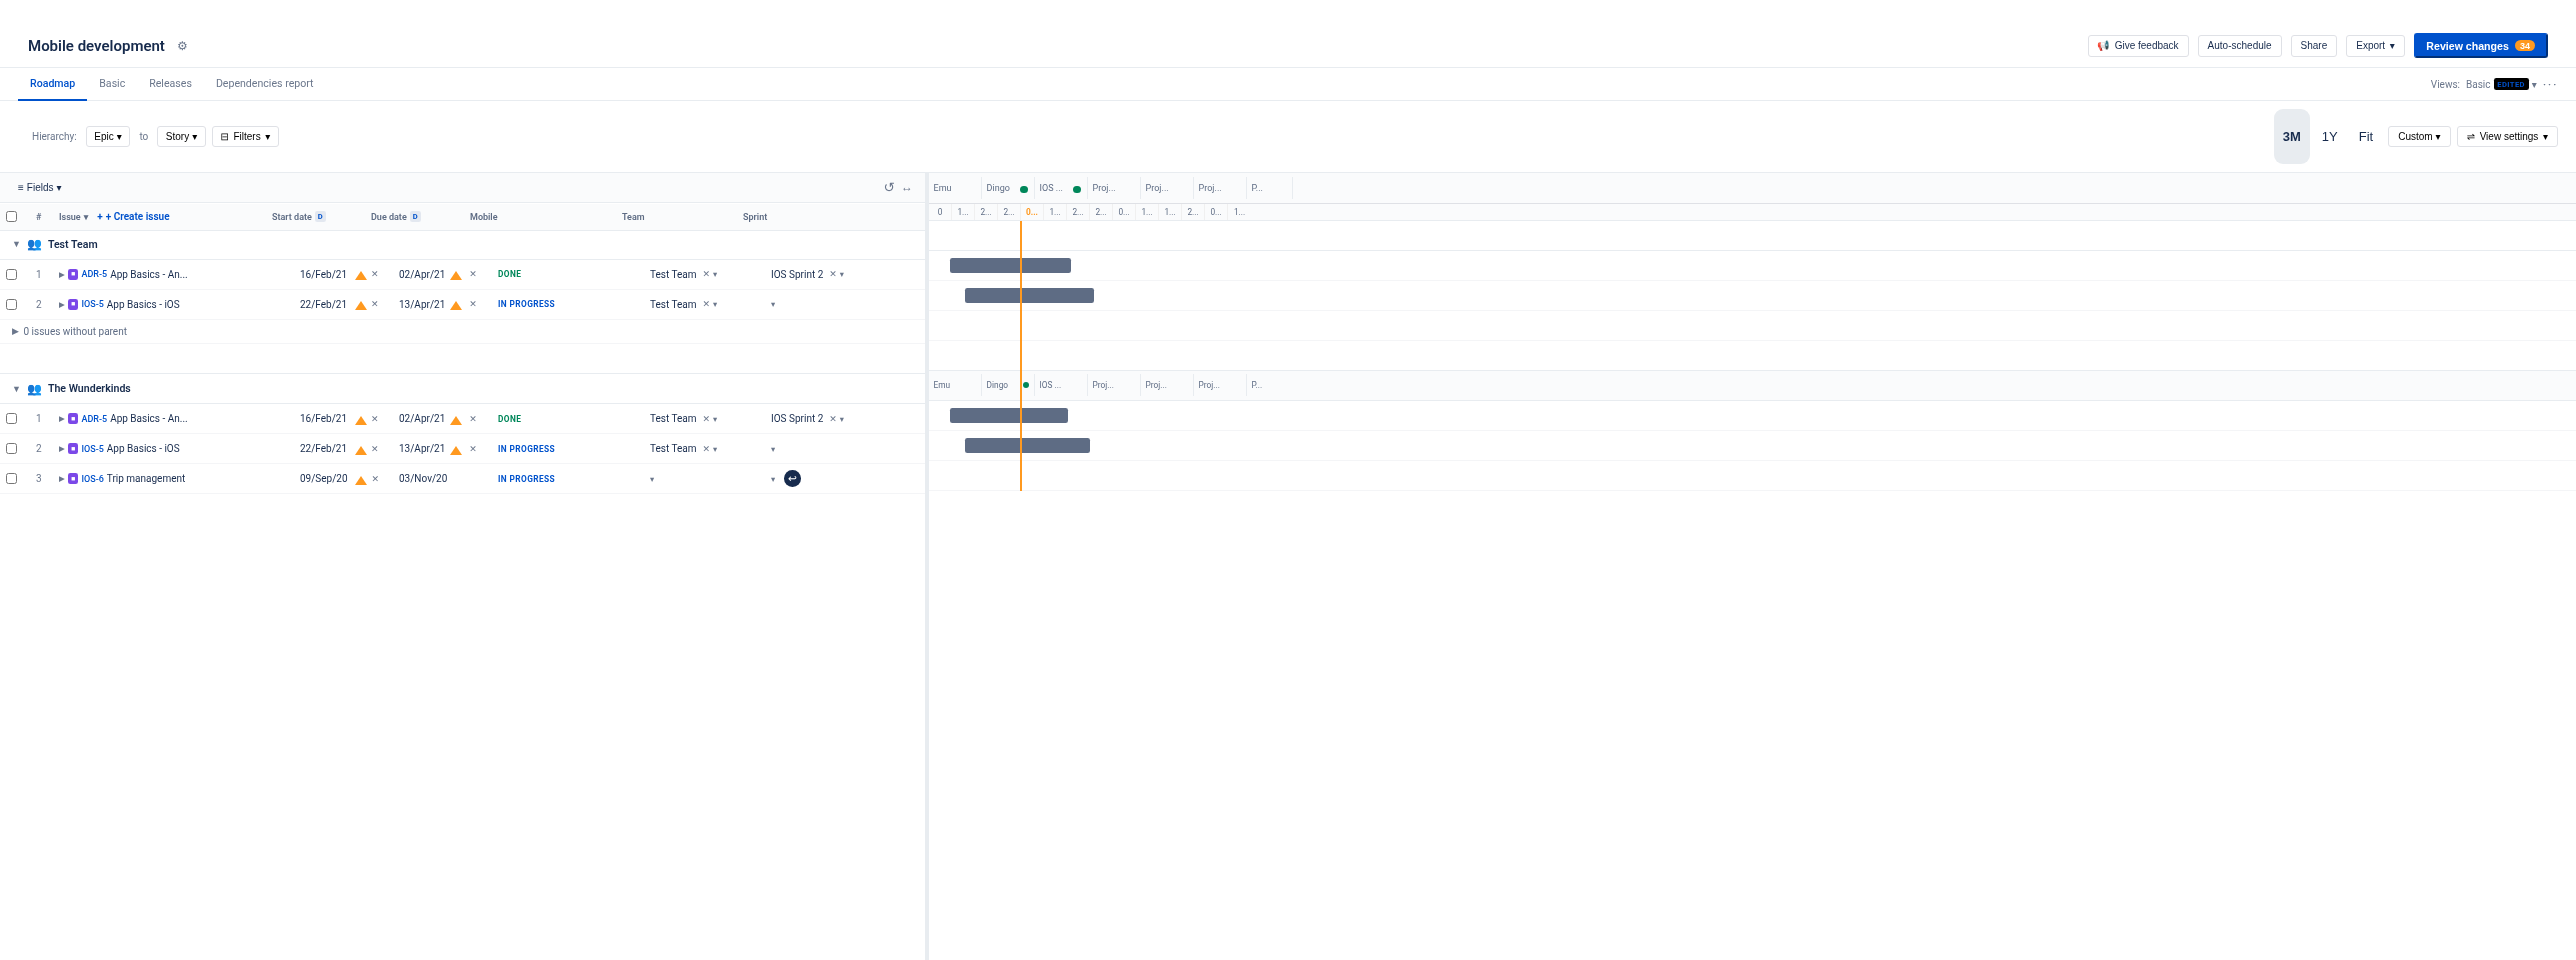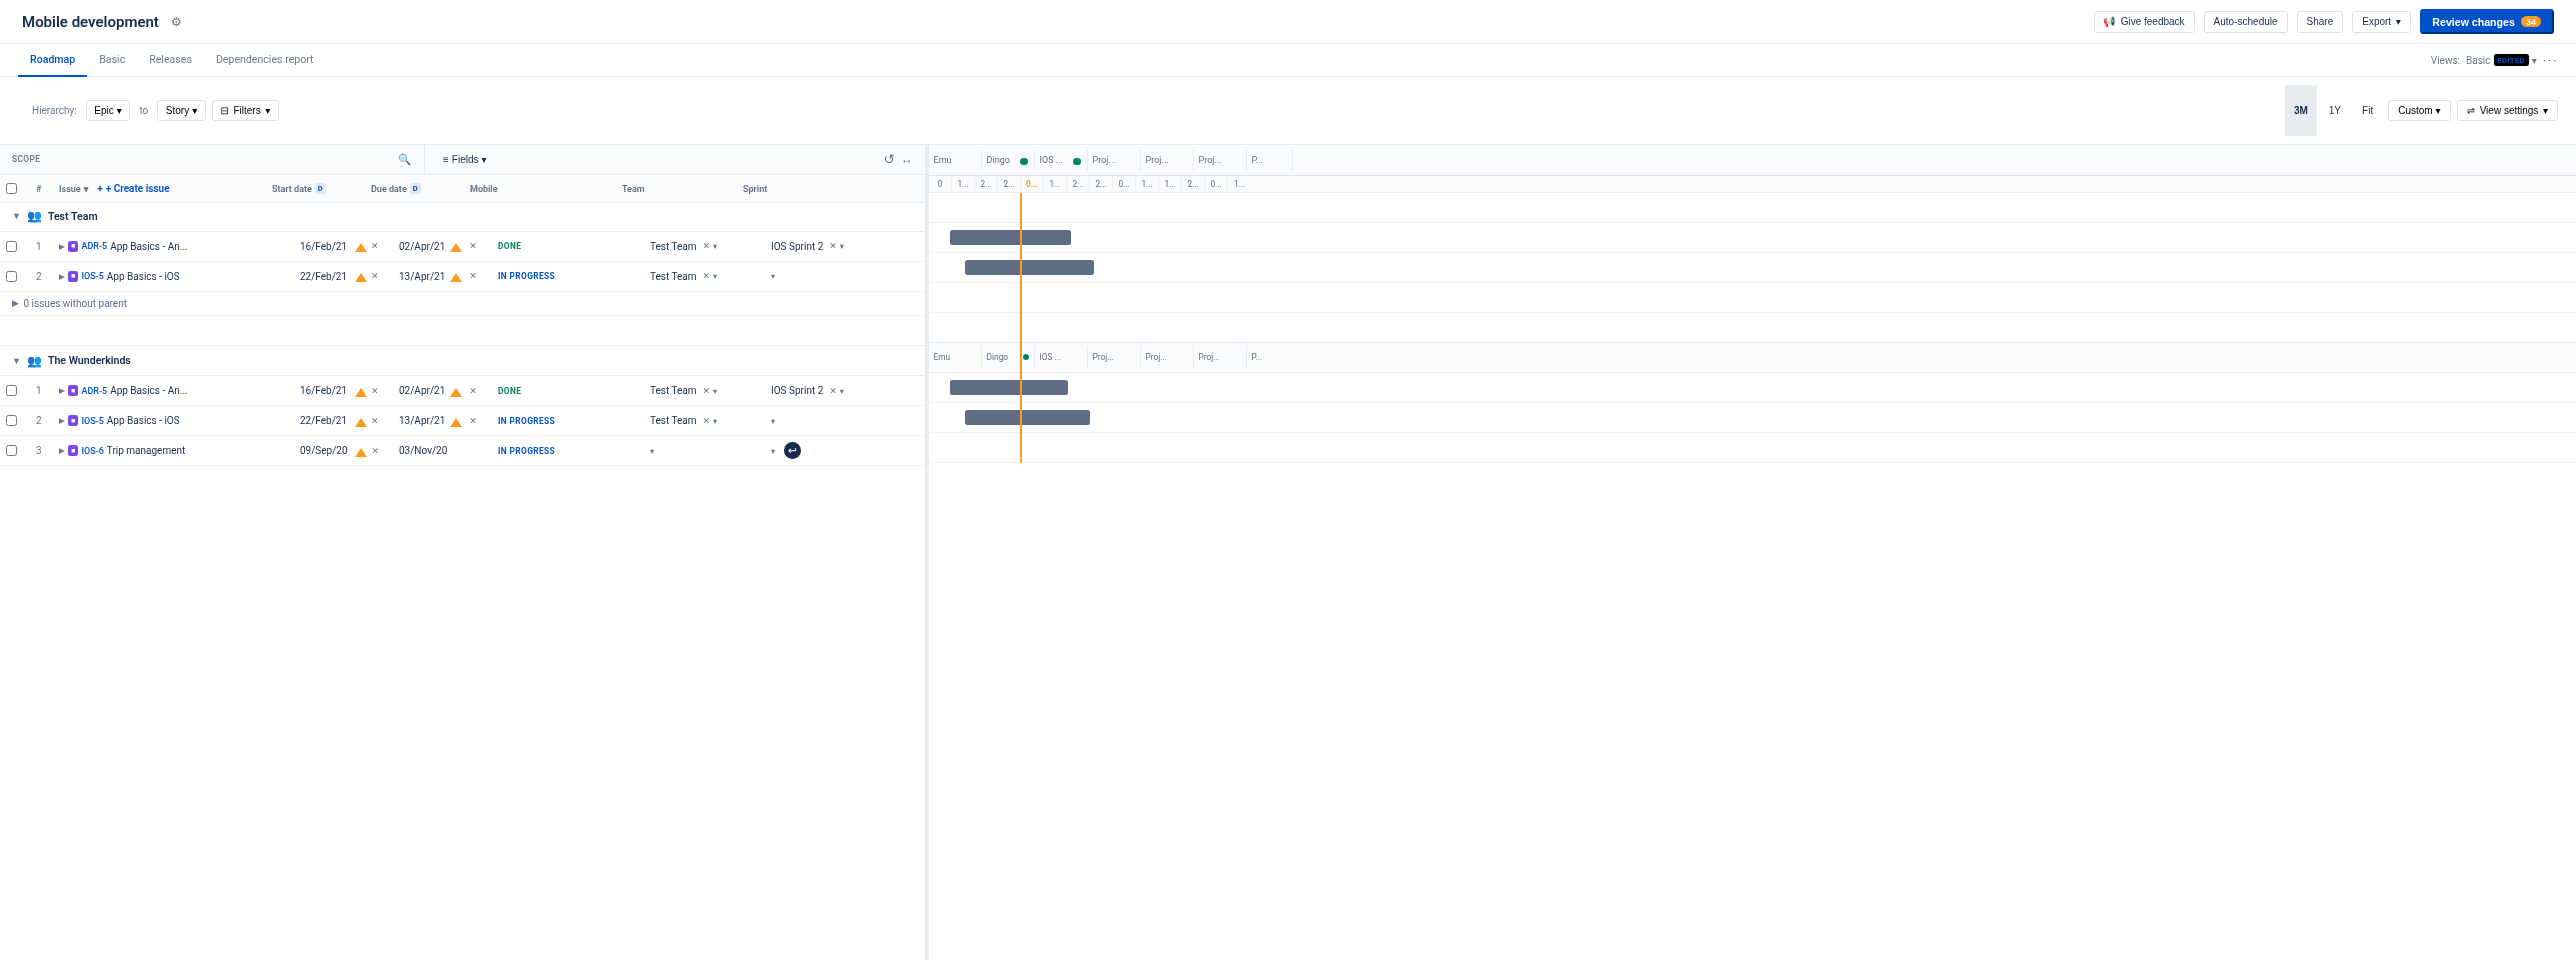--- a/index.html
+++ b/index.html
@@ -1,19 +1,19 @@
 <!DOCTYPE html>
 <html style="font-size:12px"><head>
   <meta charset="utf-8">
   <style>
     * { box-sizing: border-box; margin: 0; padding: 0; }
     body { font-family: -apple-system, BlinkMacSystemFont, 'Segoe UI', Roboto, sans-serif; font-size: 10px; background: #fff; color: #172b4d; overflow: hidden; }
 
     
-    .header { display: flex; align-items: center; padding: 9px 22px; border-bottom: 0.8px solid #e8ecf0; gap: 9px; }
+    .header { display: flex; align-items: center; padding: 9px 28px; border-bottom: 0.8px solid #e8ecf0; gap: 9px; margin-top: 24px; }
     .header-title { font-size: 15px; font-weight: 600; color: #172b4d; }
     .header-gear { color: #6b778c; cursor: pointer; font-size: 12px; margin-left: 3px; }
     .header-spacer { flex: 1; }
     .header-btn { display: flex; align-items: center; gap: 4.6px; padding: 4.6px 9px; border: 0.8px solid #dfe1e6; border-radius: 3px; background: #fff; cursor: pointer; font-size: 10px; color: #172b4d; white-space: nowrap; }
     .header-btn-primary { background: #0052cc; color: #fff; border-color: #0052cc; border-radius: 3px; padding: 4.6px 10.6px; font-size: 10.6px; font-weight: 600; cursor: pointer; display: flex; align-items: center; gap: 6px; }
     .badge { background: #ff991f; color: #fff; border-radius: 7.6px; padding: 0.8px 5.3px; font-size: 9px; font-weight: 700; }
 
     
     .nav-tabs { display: flex; align-items: center; padding: 0 18px; border-bottom: 0.8px solid #e8ecf0; }
     .nav-tab { padding: 9px 12px; cursor: pointer; font-size: 10.6px; color: #6b778c; border-bottom: 2.3px solid transparent; margin-bottom: -0.8px; }
@@ -23,21 +23,21 @@
     .edited-badge { background: #000000; color: #0052cc; font-size: 7.6px; font-weight: 700; padding: 1.5px 3.8px; border-radius: 2.3px; letter-spacing: 0.4px; }
     .views-more { cursor: pointer; font-size: 13.7px; color: #6b778c; letter-spacing: 1.5px; }
 
     
     .toolbar { display: flex; align-items: center; padding: 7.6px 18px; gap: 6px; border-bottom: 0.8px solid #e8ecf0; }
     .hierarchy-label { font-size: 10px; color: #6b778c; margin-right: 3px; margin-left: 14px; }
     .select-btn { display: flex; align-items: center; gap: 3px; padding: 3.8px 7.6px; border: 0.8px solid #dfe1e6; border-radius: 3px; background: #fff; cursor: pointer; font-size: 10px; }
     .to-label { color: #6b778c; margin: 0 3px; }
     .toolbar-spacer { flex: 1; }
     .time-btns { display: flex; align-items: center; gap: 3px; }
-    .time-btn { padding: 20px 9px; border-radius: 1px; cursor: pointer; font-size: 10px; border: none; background: transparent; color: #172b4d; }
+    .time-btn { padding: 20px 9px; border-radius: 9px; cursor: pointer; font-size: 13px; border: none; background: transparent; color: #172b4d; }
     .time-btn.active { background: #e8ecf0; font-weight: 600; }
     .view-settings-btn { display: flex; align-items: center; gap: 4.6px; padding: 3.8px 9px; border: 0.8px solid #dfe1e6; border-radius: 3px; background: #fff; cursor: pointer; font-size: 10px; }
     .custom-btn { display: flex; align-items: center; gap: 3px; padding: 3.8px 9px; border: 0.8px solid #dfe1e6; border-radius: 3px; background: #fff; cursor: pointer; font-size: 10px; }
     .filters-btn { display: flex; align-items: center; gap: 4.6px; padding: 3.8px 7.6px; border: 0.8px solid #dfe1e6; border-radius: 3px; background: #fff; cursor: pointer; font-size: 10px; }
 
     
     .main { display: flex; height: calc(100vh - 121px); overflow: hidden; }
 
     
     .left-panel { width: 926px; min-width: 926px; overflow-y: auto; overflow-x: hidden; border-right: 0.8px solid #e8ecf0; }
@@ -182,24 +182,20 @@
     <span>View settings</span>
     <span>▾</span>
   </button>
 </div>
 
 <div class="main">
 
   <div class="left-panel">
 
     <div style="display:flex; border-bottom:0.8px solid #e8ecf0; background:#fafbfc; position:sticky; top:0; z-index:12;">
-      <div style="width:425px; display:flex; align-items:center; padding:6px 12px; border-right:0.8px solid #e8ecf0;">
-        <span class="scope-label">SCOPE</span>
-        <span style="margin-left:auto; color:#6b778c; cursor:pointer; font-size:10.6px;">🔍</span>
-      </div>
       <div style="flex:1; display:flex; align-items:center; padding:6px 12px;">
         <button class="fields-btn">
           <span>≡</span>
           <span>Fields</span>
           <span>▾</span>
         </button>
         <div style="margin-left:auto; display:flex; align-items:center; gap:6px;">
           <span style="font-size:13.7px; color:#6b778c; cursor:pointer;">↺</span>
           <span style="font-size:12px; color:#6b778c; cursor:pointer;">↔</span>
         </div>

